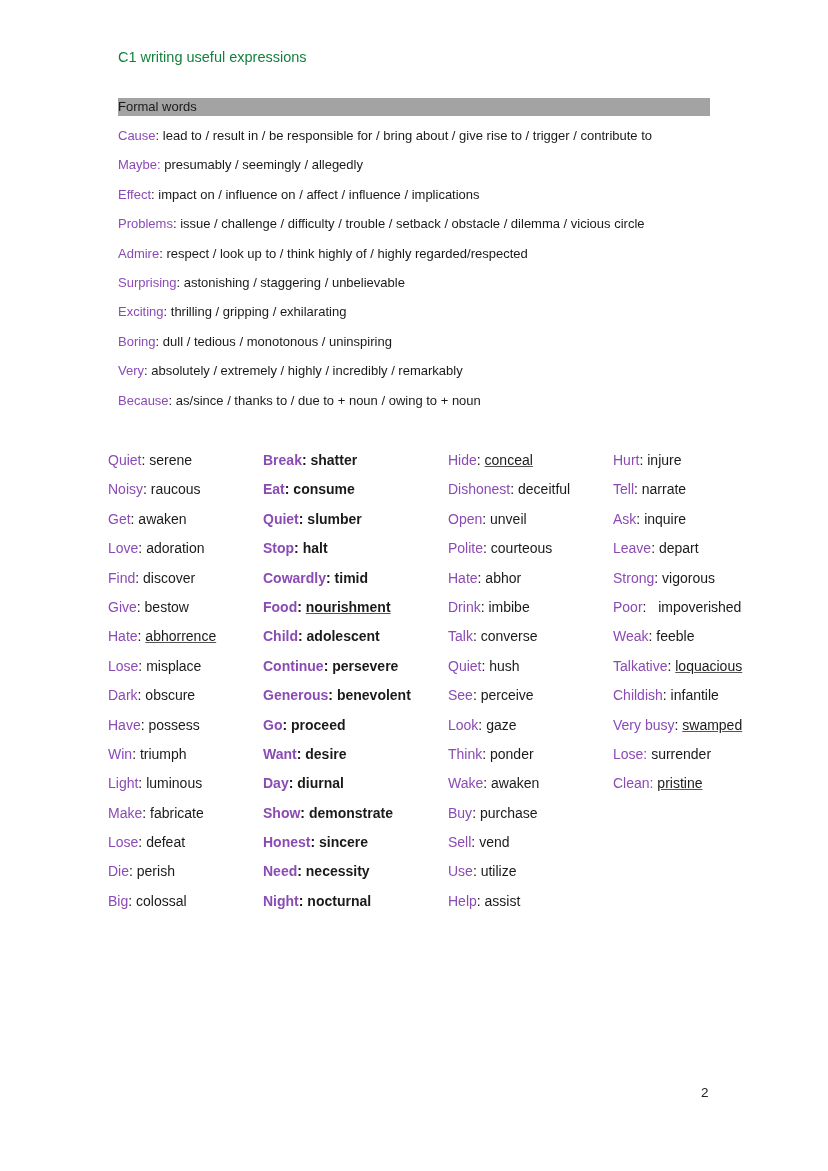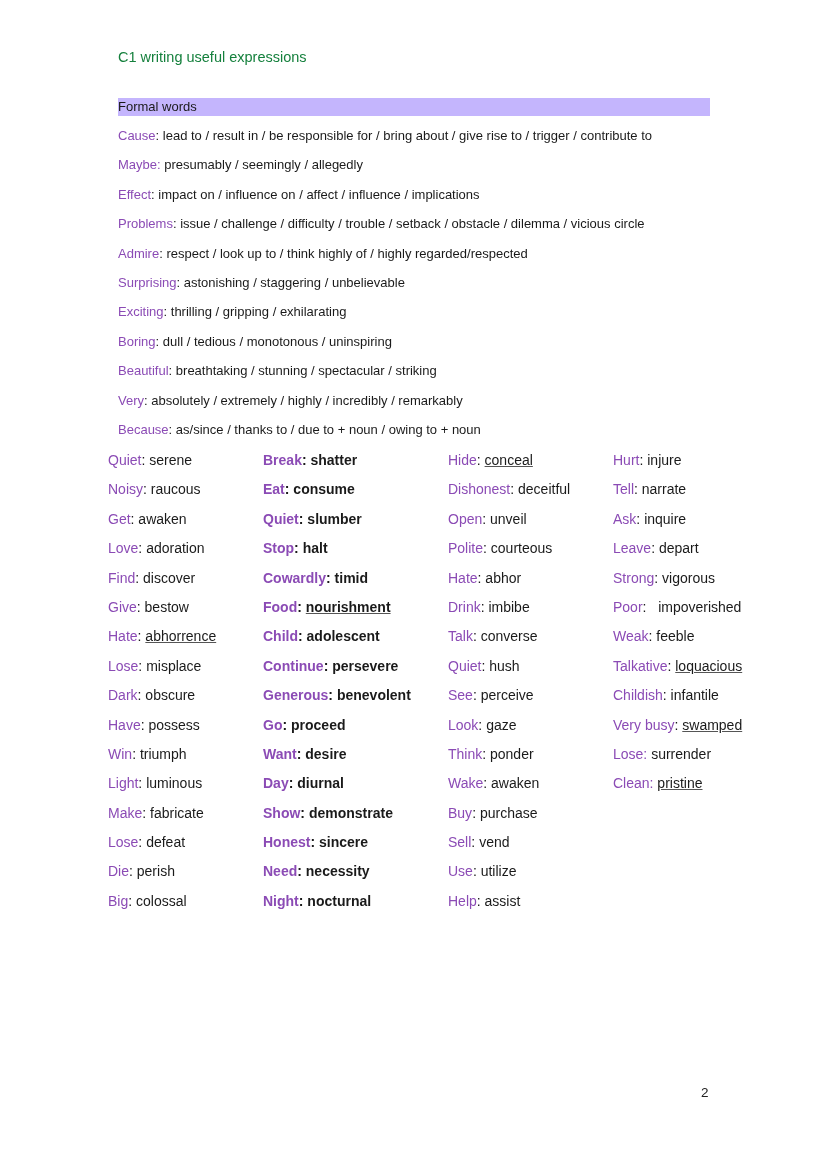--- a/index.html
+++ b/index.html
@@ -1,20 +1,20 @@
 <!DOCTYPE html>
 <html><head>
 <meta charset="utf-8">
 <style>
   html, body { margin: 0; padding: 0; background: #ffffff; }
   body { width: 828px; height: 1171px; position: relative; overflow: hidden;
          font-family: "Liberation Sans", "DejaVu Sans", sans-serif; color: #1a1a1a; }
   .title { position: absolute; left: 118px; top: 49px; font-size: 14.5px; color: #15803d; }
   .hl { position: absolute; left: 118px; top: 98px; width: 592px; height: 18px;
-        background: #c4b5fd; font-size: 13px; line-height: 18px; color: #1a1a1a; }
+        background: #a3a3a3; font-size: 13px; line-height: 18px; color: #1a1a1a; }
   .formal { position: absolute; left: 118px; top: 127px; width: 640px; }
   .formal .line { height: 29.4px; font-size: 13px; line-height: 18px; white-space: nowrap; }
   .k { color: #8b4bb5; }
   .u { text-decoration: underline; text-decoration-color: #555; }
   .grid { position: absolute; top: 451px; left: 0; width: 828px; }
   .col { position: absolute; top: 0; }
   .col .cell { height: 29.4px; font-size: 14px; line-height: 18px; white-space: pre; }
   .pagenum { position: absolute; left: 701px; top: 1085px; font-size: 13.5px; color: #222; }
 </style>
 </head>
@@ -26,21 +26,20 @@
 
   <div class="formal" id="formal">
       <div class="line"><span class="k">Cause</span><span>: </span><span>lead to / result in / be responsible for / bring about / give rise to / trigger / contribute to</span></div>
       <div class="line"><span class="k">Maybe:</span><span> </span><span>presumably / seemingly / allegedly</span></div>
       <div class="line"><span class="k">Effect</span><span>: </span><span>impact on / influence on / affect / influence / implications</span></div>
       <div class="line"><span class="k">Problems</span><span>: </span><span>issue / challenge / difficulty / trouble / setback / obstacle / dilemma / vicious circle</span></div>
       <div class="line"><span class="k">Admire</span><span>: </span><span>respect / look up to / think highly of / highly regarded/respected</span></div>
       <div class="line"><span class="k">Surprising</span><span>: </span><span>astonishing / staggering / unbelievable</span></div>
       <div class="line"><span class="k">Exciting</span><span>: </span><span>thrilling / gripping / exhilarating</span></div>
       <div class="line"><span class="k">Boring</span><span>: </span><span>dull / tedious / monotonous / uninspiring</span></div>
-      <div class="line"><span class="k">Beautiful</span><span>: </span><span>breathtaking / stunning / spectacular / striking</span></div>
       <div class="line"><span class="k">Very</span><span>: </span><span>absolutely / extremely / highly / incredibly / remarkably</span></div>
       <div class="line"><span class="k">Because</span><span>: </span><span>as/since / thanks to / due to + noun / owing to + noun</span></div>
     </div>
 
   <div class="grid" id="grid">
       <div class="col" style="left: 108px;">
         <div class="cell"><span class="k">Quiet</span><span>: </span><span>serene</span></div>
         <div class="cell"><span class="k">Noisy</span><span>: </span><span>raucous</span></div>
         <div class="cell"><span class="k">Get</span><span>: </span><span>awaken</span></div>
         <div class="cell"><span class="k">Love</span><span>: </span><span>adoration</span></div>

